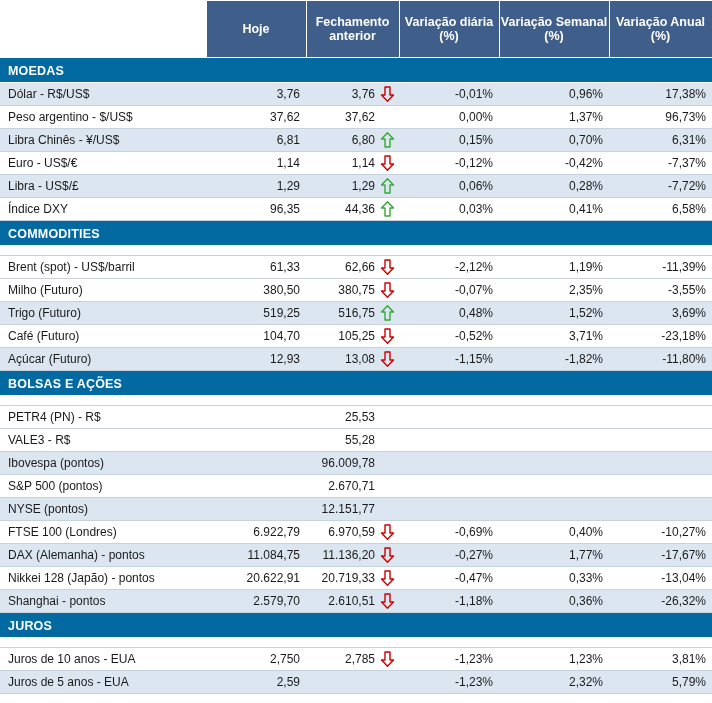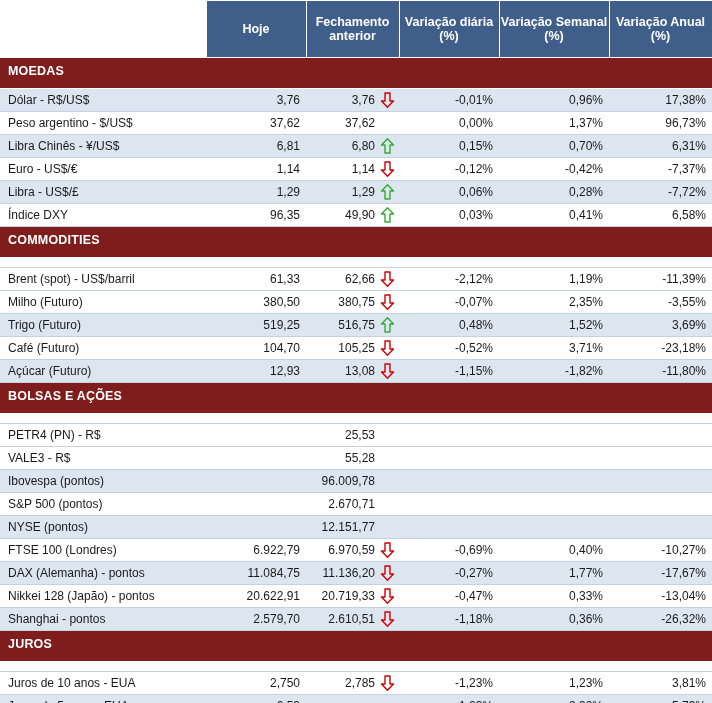--- a/index.html
+++ b/index.html
@@ -43,26 +43,26 @@
     border: 1px solid #ffffff;
     padding: 2px 6px;
     line-height: 1.15;
   }
   thead th.blank {
     background: #ffffff;
     border: none;
   }
 
   tr.section td {
-    background: #7f1d1d;
+    background: #0369a1;
     color: #ffffff;
     font-weight: bold;
     font-size: 12.5px;
     height: 22px;
-    padding: 2px 0 6px 8px;
+    padding: 2px 0 0 8px;
     border-bottom: 1px solid #ffffff;
     letter-spacing: 0.2px;
   }
 
   tr.data td {
     height: 20px;
     border-bottom: 1px solid #c6d2e0;
     font-size: 12px;
     padding: 1px 6px;
     vertical-align: middle;
@@ -184,21 +184,21 @@
               <path d="M5 15 L10 15 L10 7 L13.5 7 L7.5 0.8 L1.5 7 L5 7 Z" fill="none" stroke="#33aa33" stroke-width="1.4" stroke-linejoin="round"></path>
             </svg>
           </span></td>
         <td class="num">0,06%</td>
         <td class="num">0,28%</td>
         <td class="num">-7,72%</td>
       </tr>
       <tr class="data plain">
         <td class="label">Índice DXY</td>
         <td class="num">96,35</td>
-        <td class="prev"><span>49,90</span><span class="arrow">
+        <td class="prev"><span>44,36</span><span class="arrow">
             <svg width="15" height="16" viewBox="0 0 15 16">
               <path d="M5 15 L10 15 L10 7 L13.5 7 L7.5 0.8 L1.5 7 L5 7 Z" fill="none" stroke="#33aa33" stroke-width="1.4" stroke-linejoin="round"></path>
             </svg>
           </span></td>
         <td class="num">0,03%</td>
         <td class="num">0,41%</td>
         <td class="num">6,58%</td>
       </tr>
       <tr class="section">
         <td colspan="6">COMMODITIES</td>

